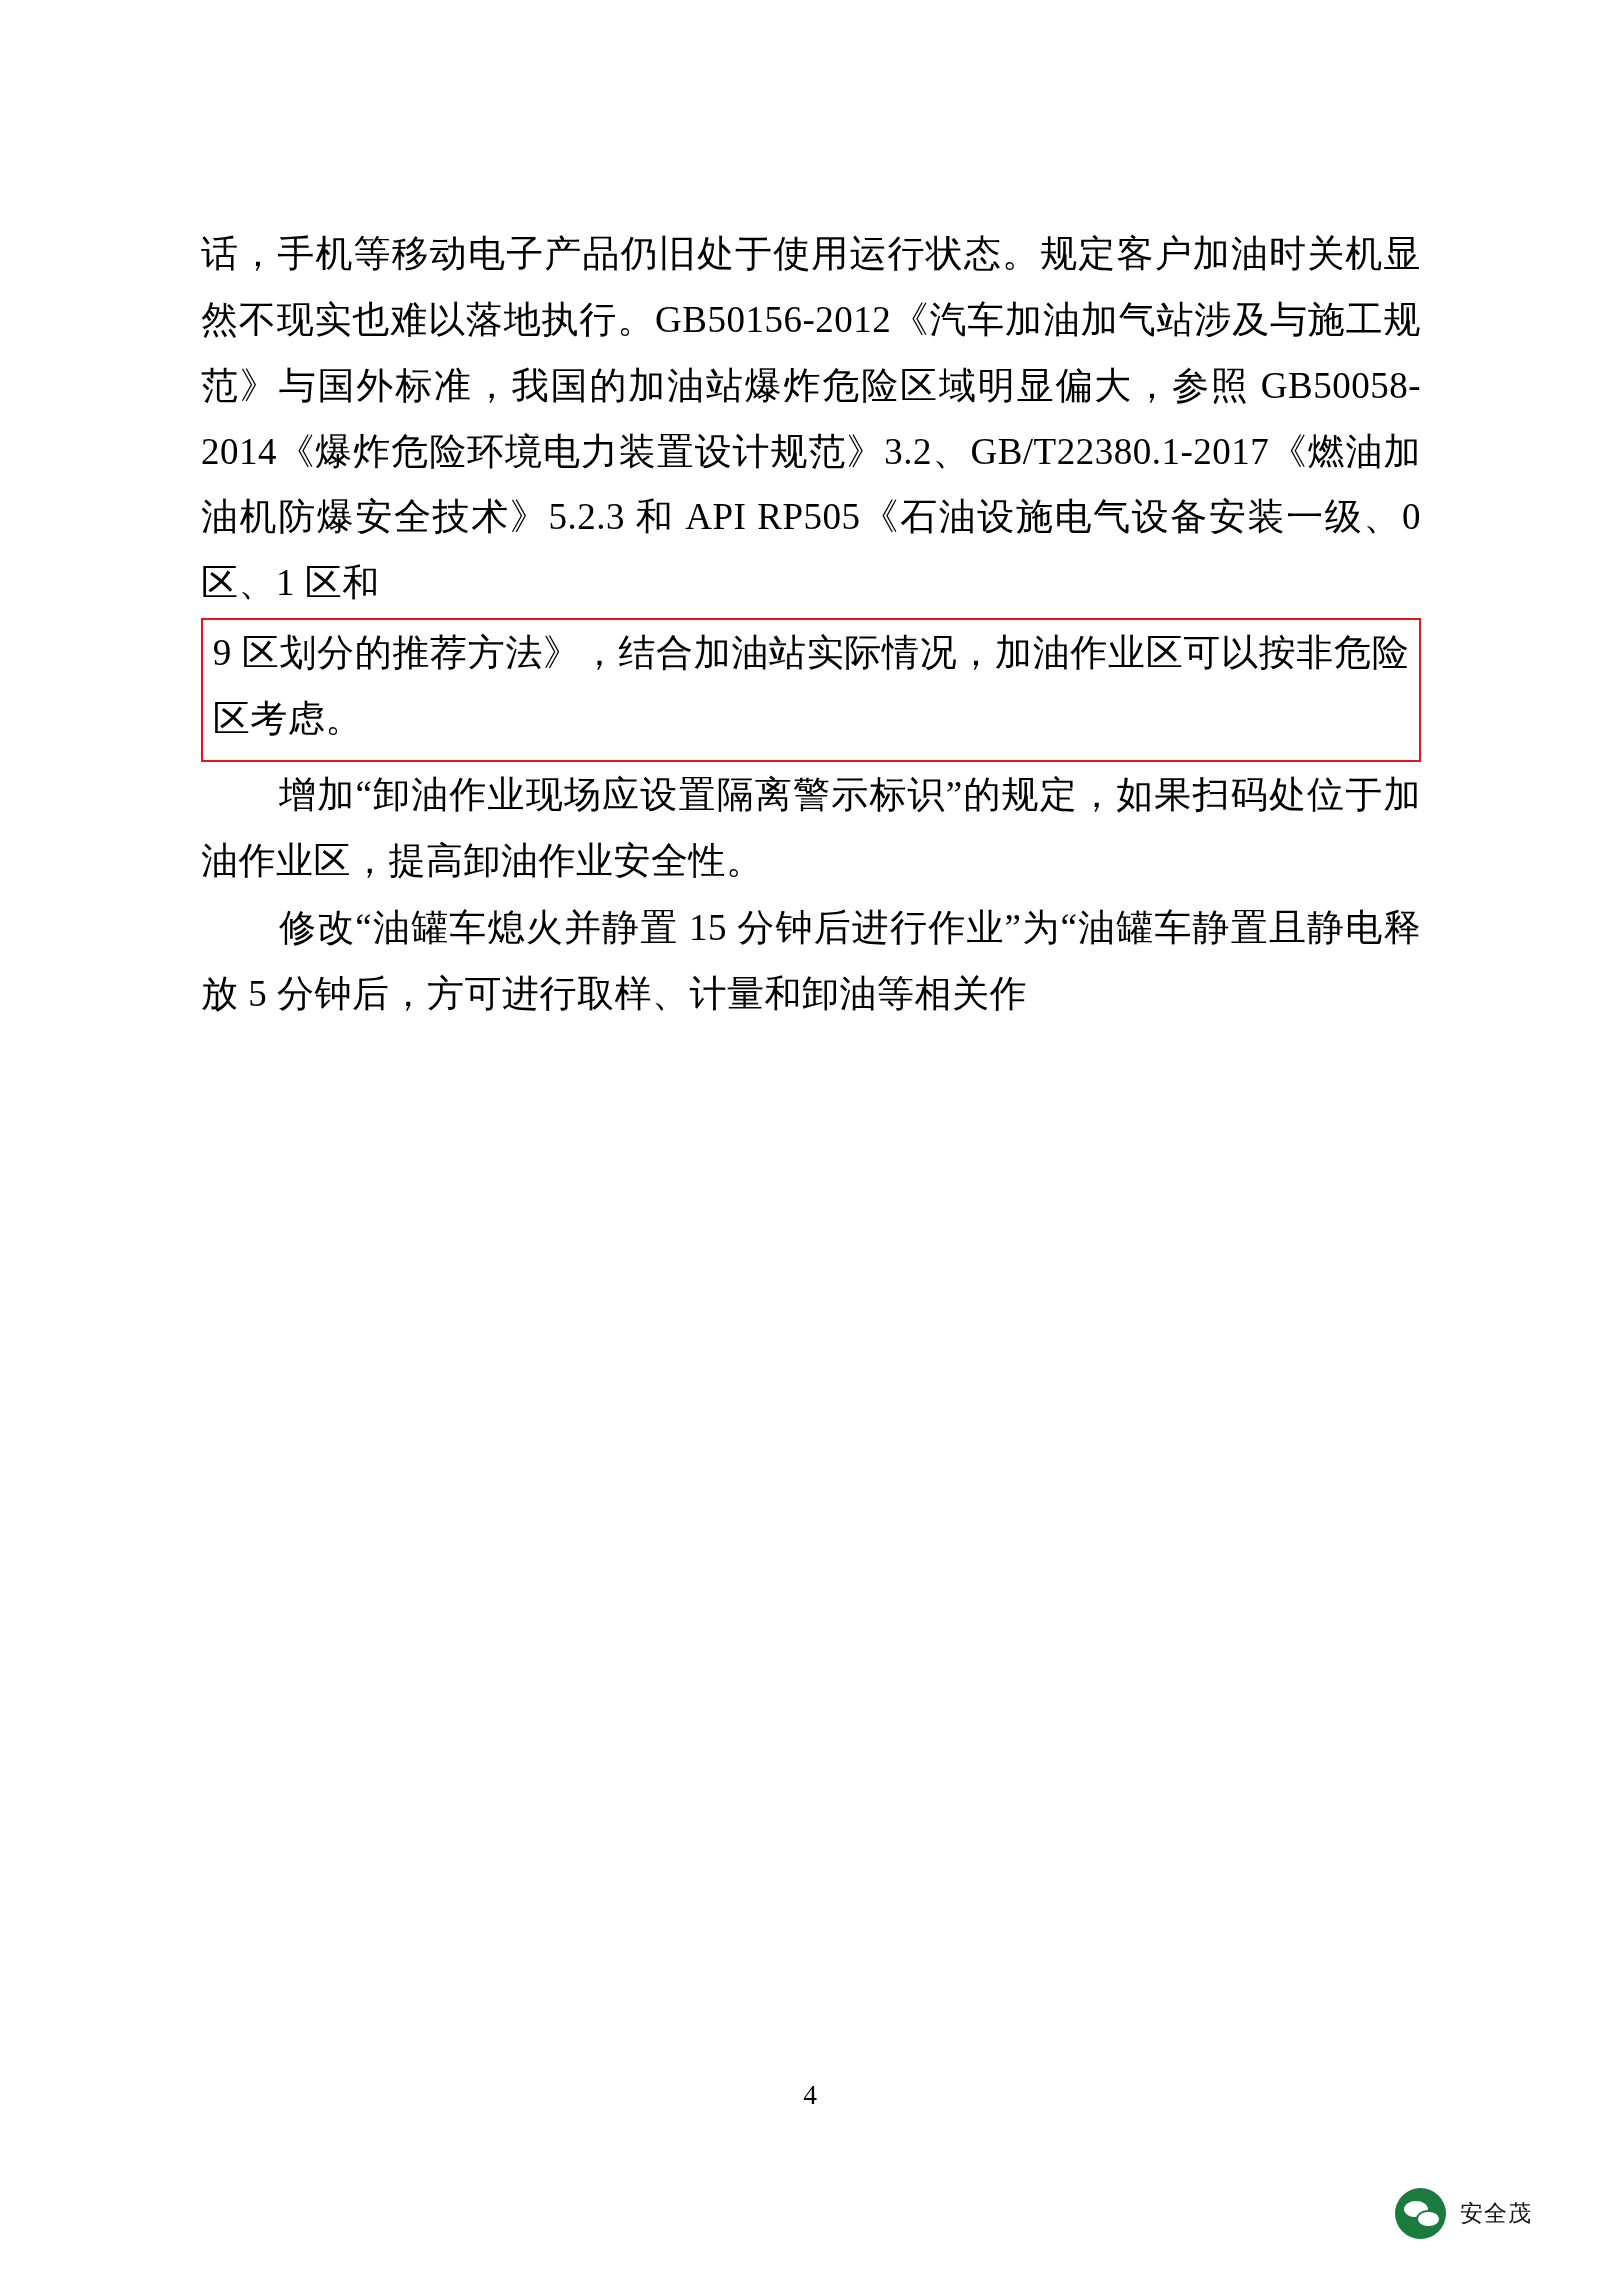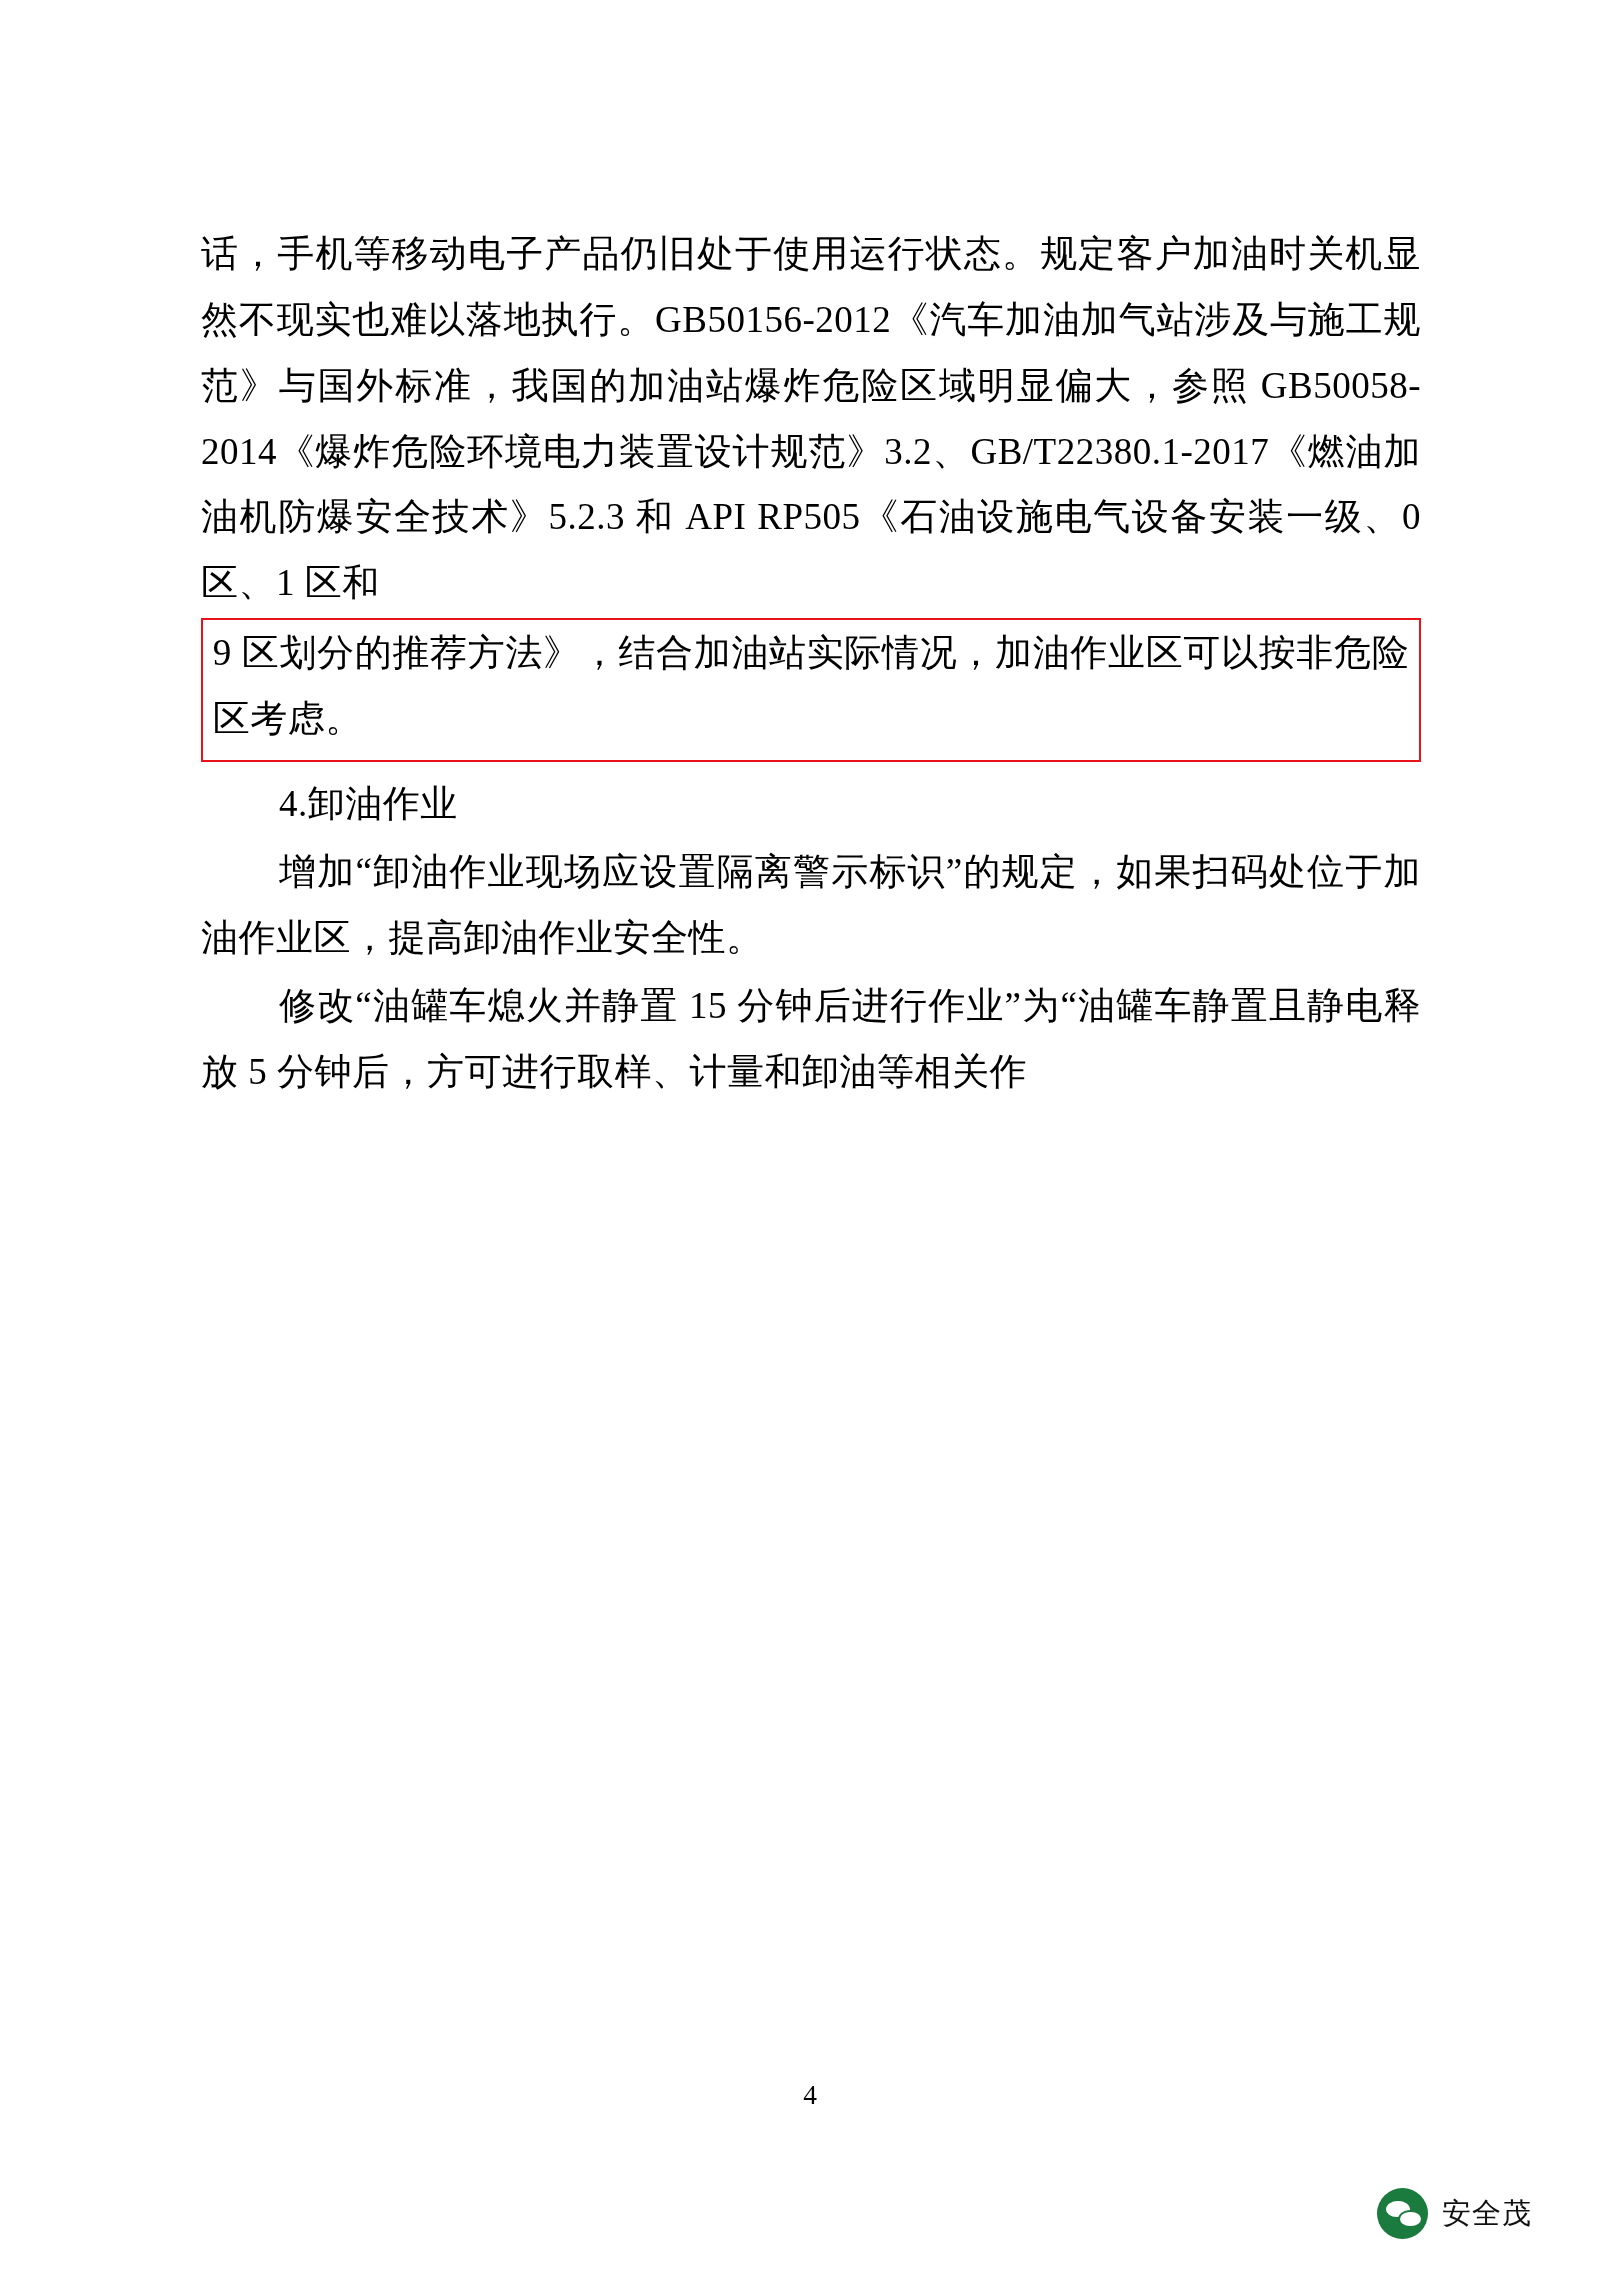--- a/index.html
+++ b/index.html
@@ -99,41 +99,40 @@
     content: "";
     position: absolute;
     left: 20.6px; top: 21.6px;
     width: 20.6px; height: 14.7px;
     background: #ffffff;
     border-radius: 50%;
     border: 2px solid #1b7a3d;
     box-sizing: content-box;
   }
   .badge-text {
-    font-size: 29px;
+    font-size: 23px;
     font-family: "DejaVu Sans", sans-serif;
     color: #111;
     letter-spacing: 1px;
   }
 </style>
 </head>
 <body>
 
 <div class="page">
 
   <div class="content">
 
     <p class="para blk">话，手机等移动电子产品仍旧处于使用运行状态。规定客户加油时关机显然不现实也难以落地执行。GB50156-2012《汽车加油加气站涉及与施工规范》与国外标准，我国的加油站爆炸危险区域明显偏大，参照 GB50058-2014《爆炸危险环境电力装置设计规范》3.2、GB/T22380.1-2017《燃油加油机防爆安全技术》5.2.3 和 API RP505《石油设施电气设备安装一级、0 区、1 区和</p>
 
     <div class="boxed box-a">
       <p class="para blk">9 区划分的推荐方法》，结合加油站实际情况，加油作业区可以按非危险区考虑。</p>
     </div>
 
 
-    <p class="para blk indent tail">4.卸油作业</p>
 
     <p class="para blk indent">增加“卸油作业现场应设置隔离警示标识”的规定，如果扫码处位于加油作业区，提高卸油作业安全性。</p>
 
     <p class="para blk indent">修改“油罐车熄火并静置 15 分钟后进行作业”为“油罐车静置且静电释放 5 分钟后，方可进行取样、计量和卸油等相关作</p>
 
   </div>
 
   <div class="page-number">4</div>
 
   <div class="footer-badge">

